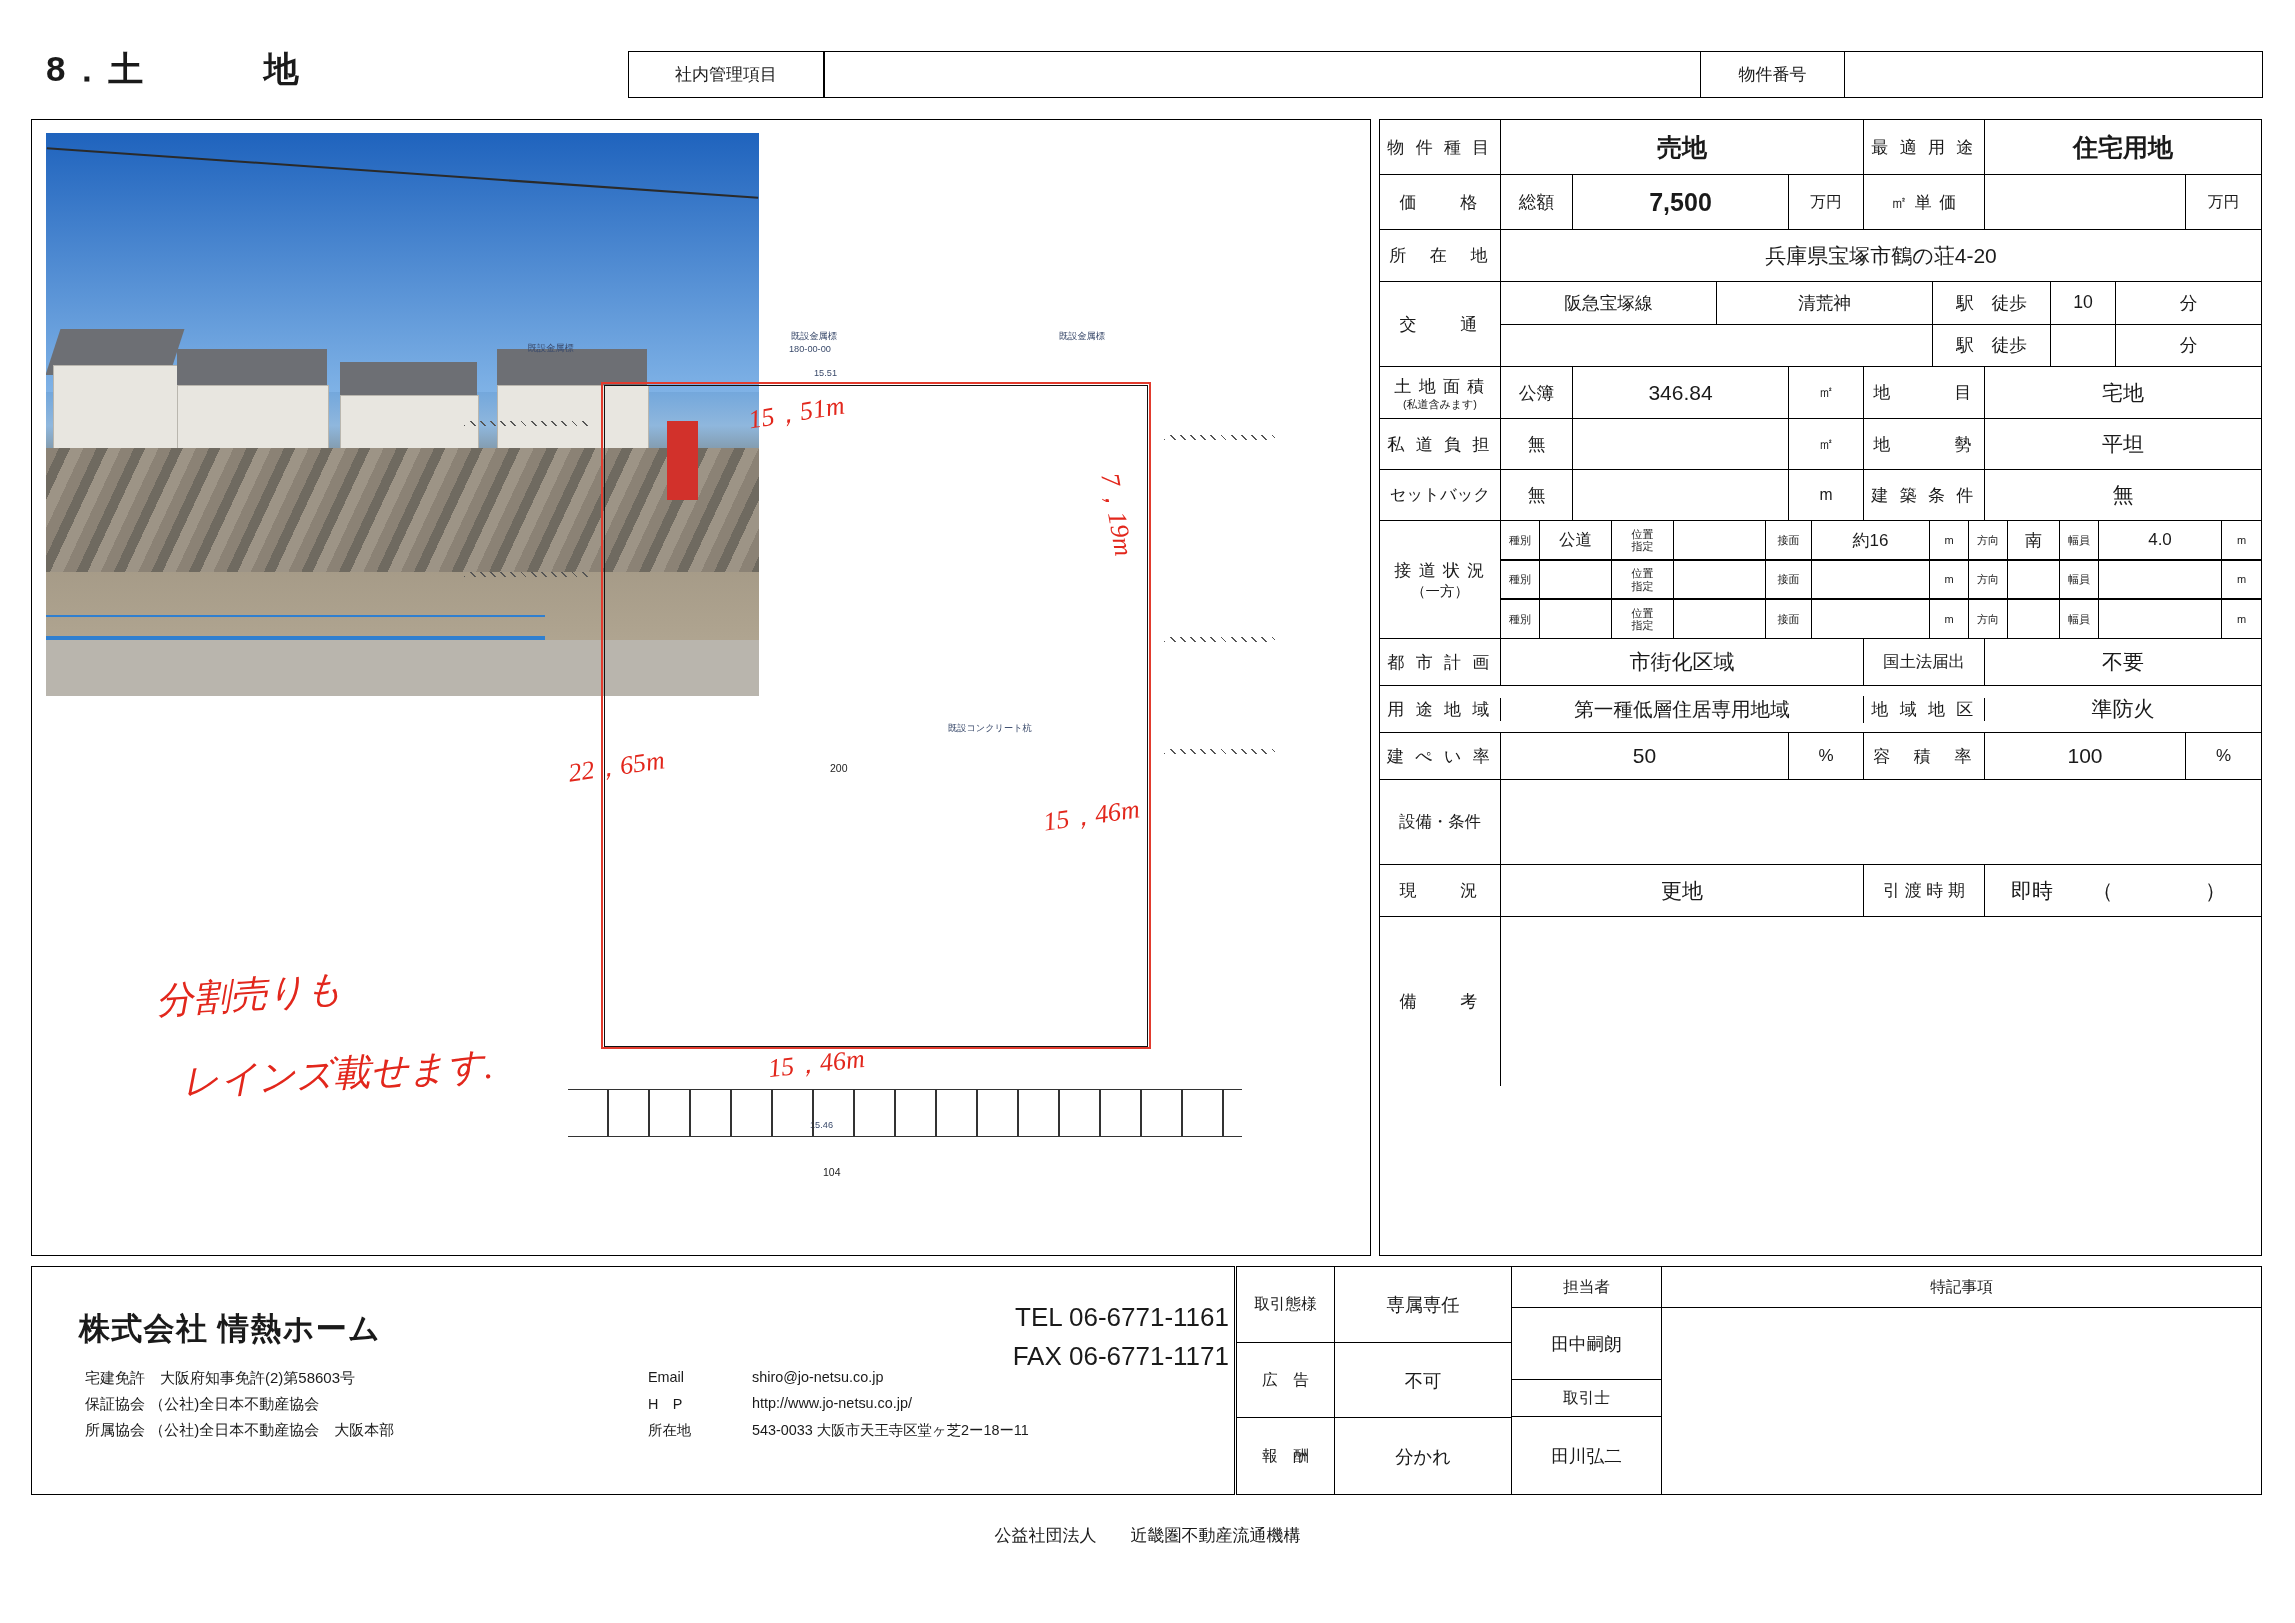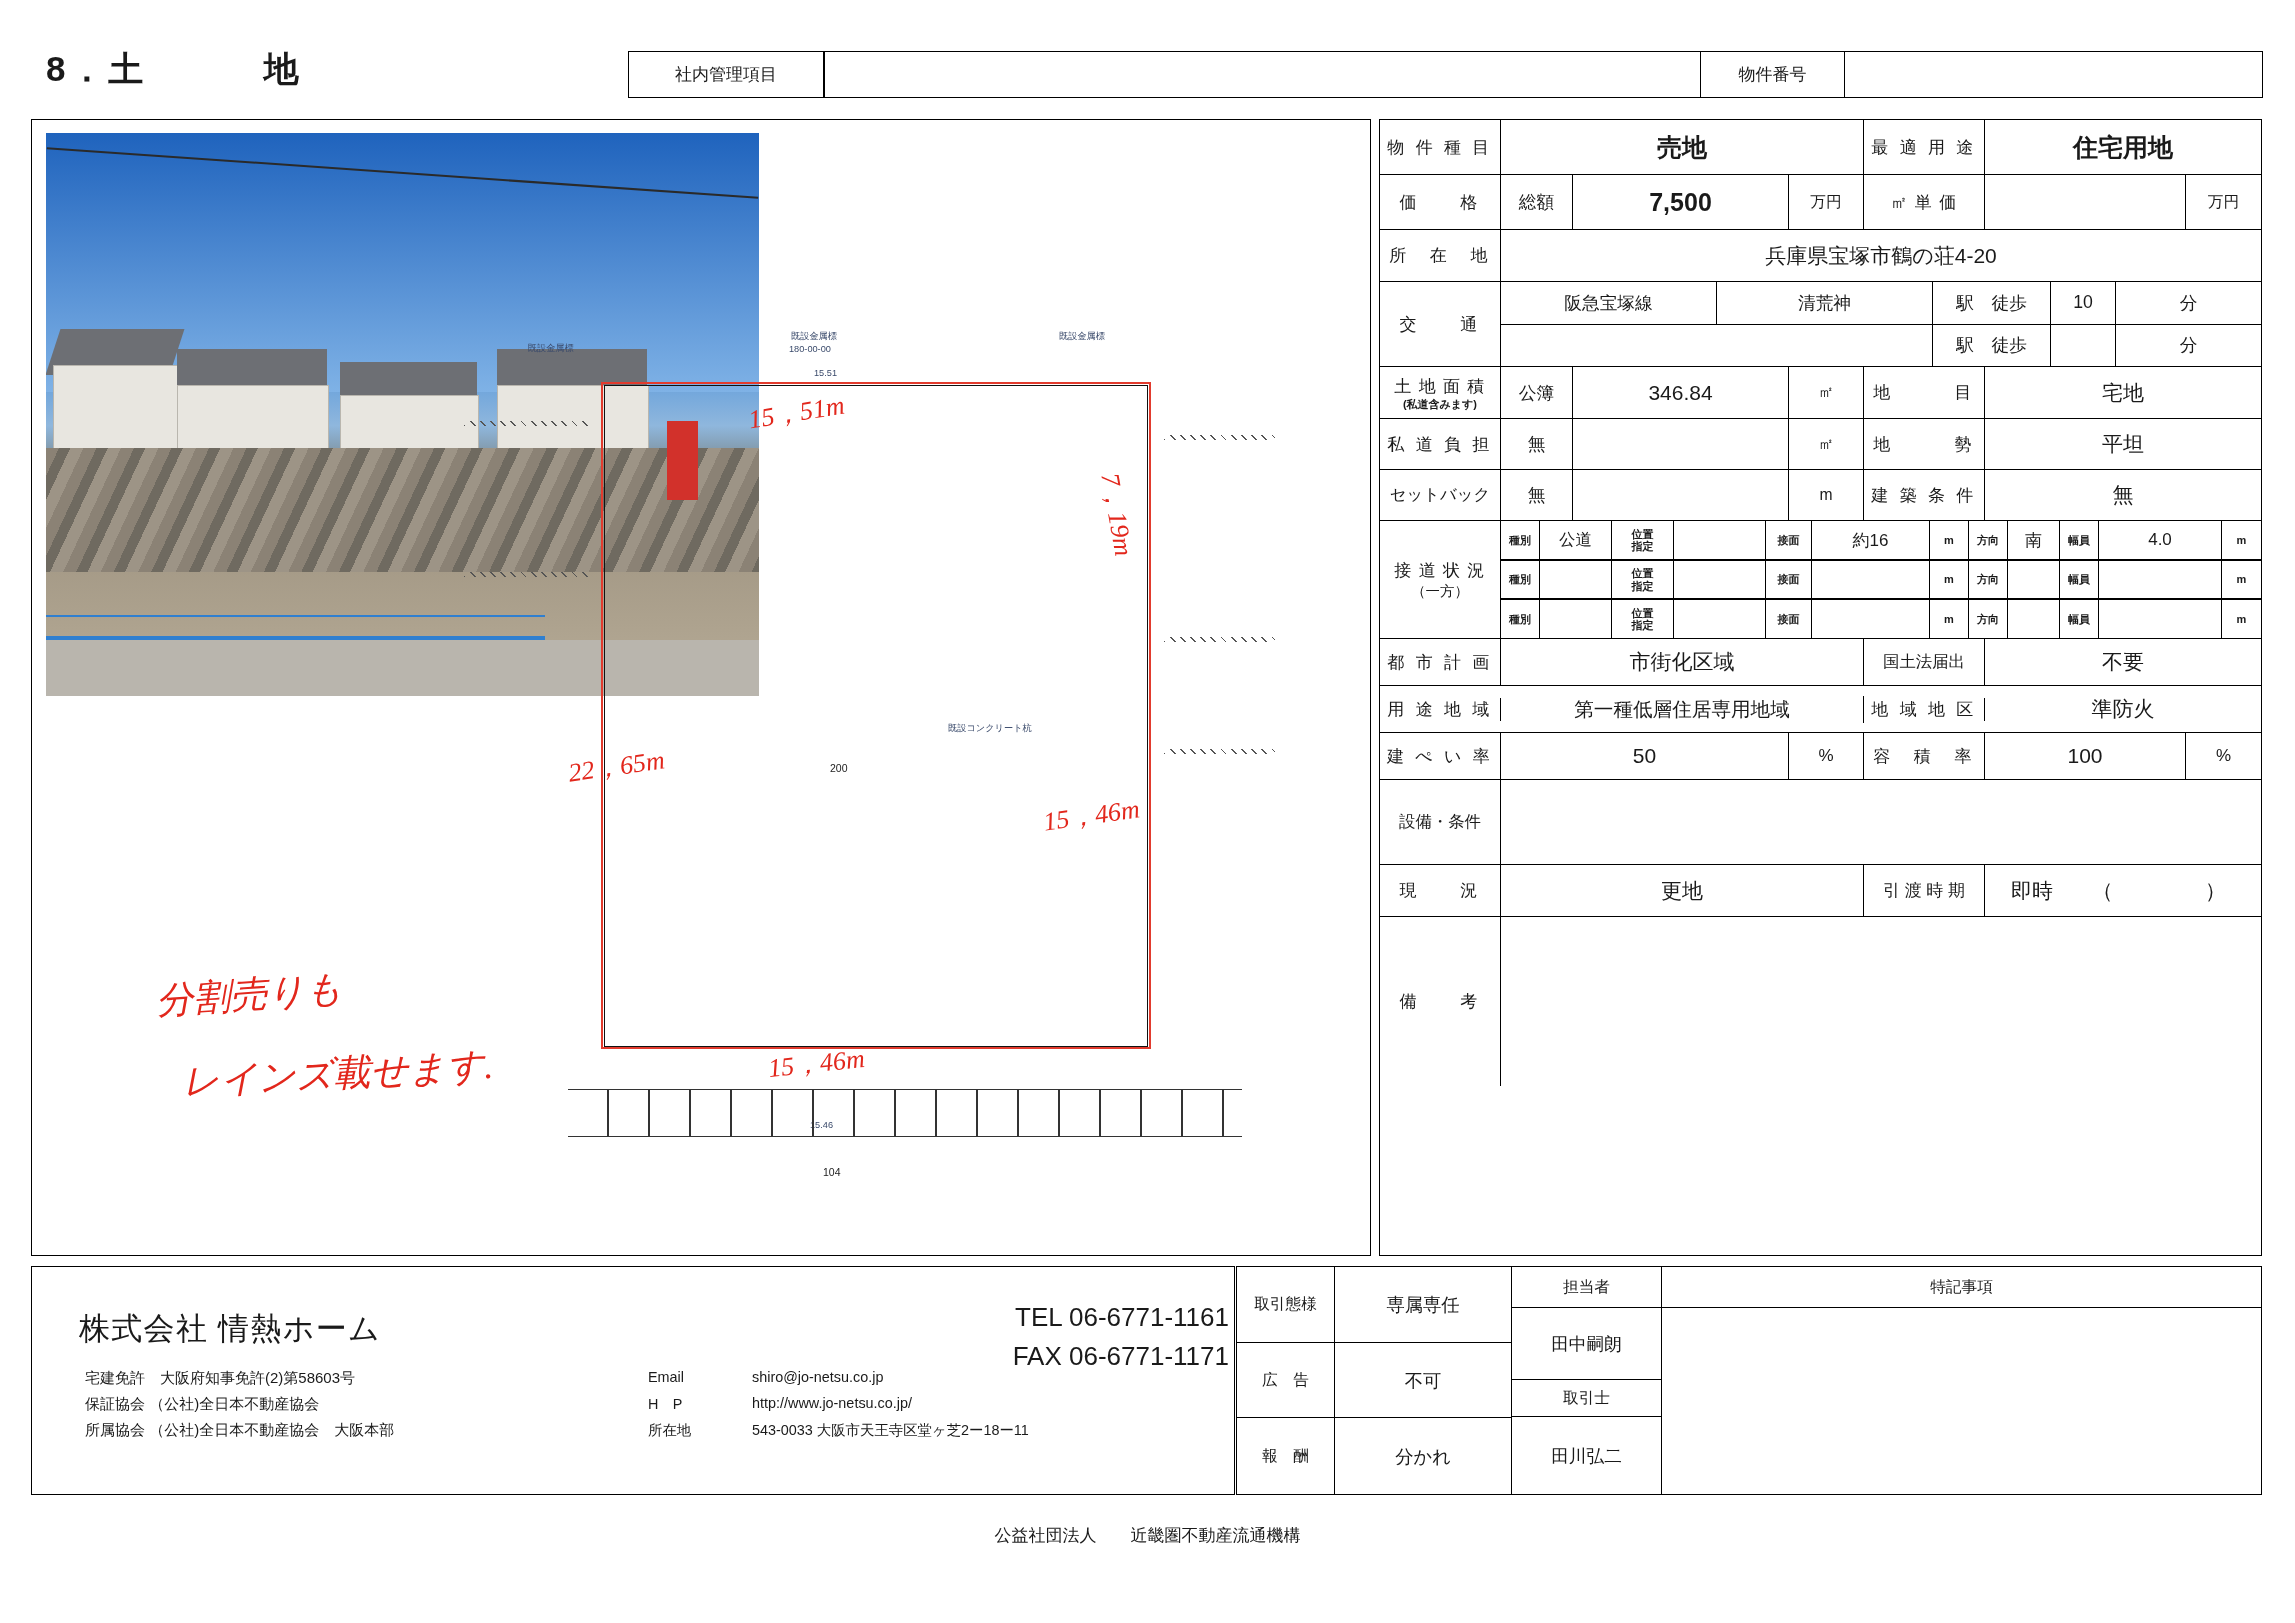--- a/index.html
+++ b/index.html
@@ -38,26 +38,26 @@
 
   
   .spec { position:absolute; left:1379px; top:119px; width:883px; height:1137px; border:1.3px solid #000; box-sizing:border-box; }
   .row { display:flex; border-bottom:0.7px solid #000; box-sizing:border-box; }
   .row:last-child { border-bottom:none; }
   .cell { box-sizing:border-box; display:flex; align-items:center; justify-content:center; border-right:0.7px solid #000; font-size:17.7px; padding:0 3.9px; text-align:center; }
   .cell:last-child { border-right:none; }
   .lbl { font-size:17px; letter-spacing:3.3px; }
   .big { font-size:25px; font-weight:bold; }
   .mid { font-size:21px; }
-  .tiny { font-size:11px; letter-spacing:0; line-height:1.1;font-weight:bold; }
+  .tiny { font-size:11px; letter-spacing:0; line-height:1.1; }
   .vstack { flex-direction:column; justify-content:center; }
 
   
   .footer { position:absolute; left:31px; top:1266px; width:1204px; height:229px; border:1.3px solid #000; box-sizing:border-box; }
-  .company { position:absolute; left:79px; top:1308px; font-size:31px; font-weight:normal; letter-spacing:1.3px; }
+  .company { position:absolute; left:79px; top:1308px; font-size:31px; font-weight:bold; letter-spacing:1.3px; }
   .lic { position:absolute; left:85px; font-size:15px; }
   .tel { position:absolute; right:1066px; font-size:26px; }
   .contact { position:absolute; font-size:14.4px; }
   .ftable { position:absolute; left:1236px; top:1266px; width:1026px; height:229px; border:1.3px solid #000; box-sizing:border-box; }
   .bottom-note { position:absolute; left:0; top:1524px; width:2295px; text-align:center; font-size:17px; }
 </style>
 </head>
 <body>
 
 <div class="sheet">

